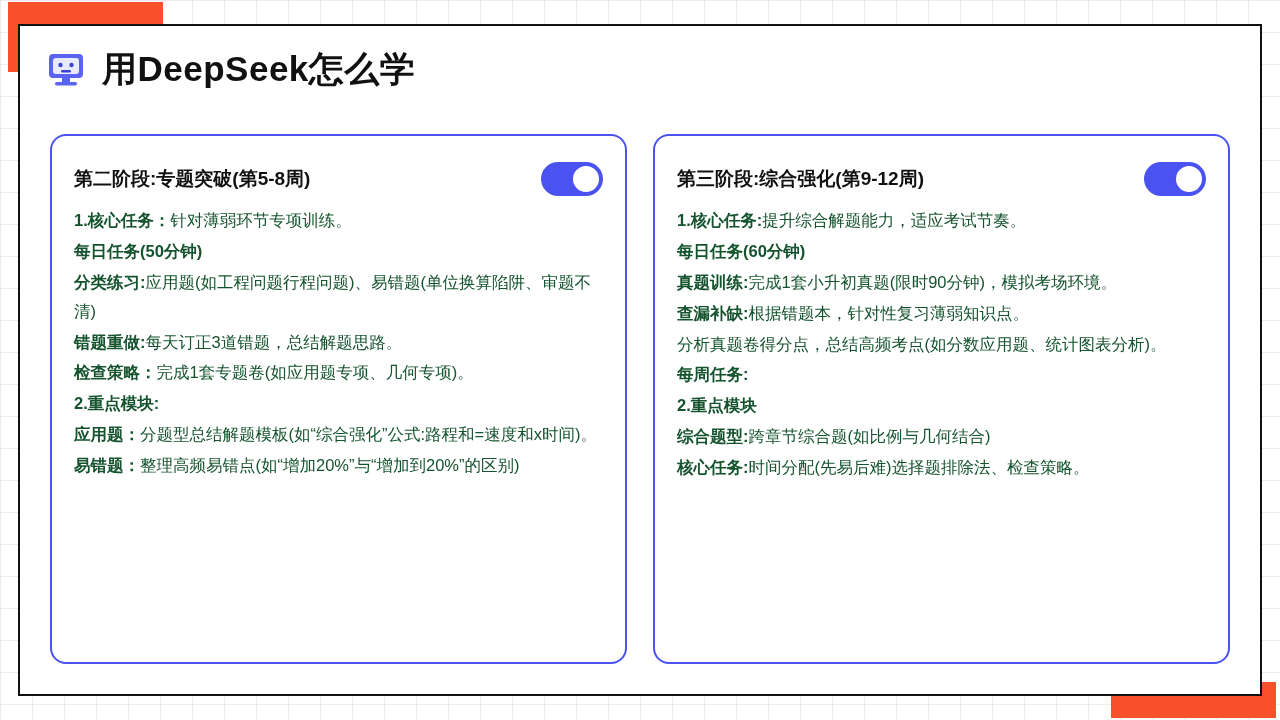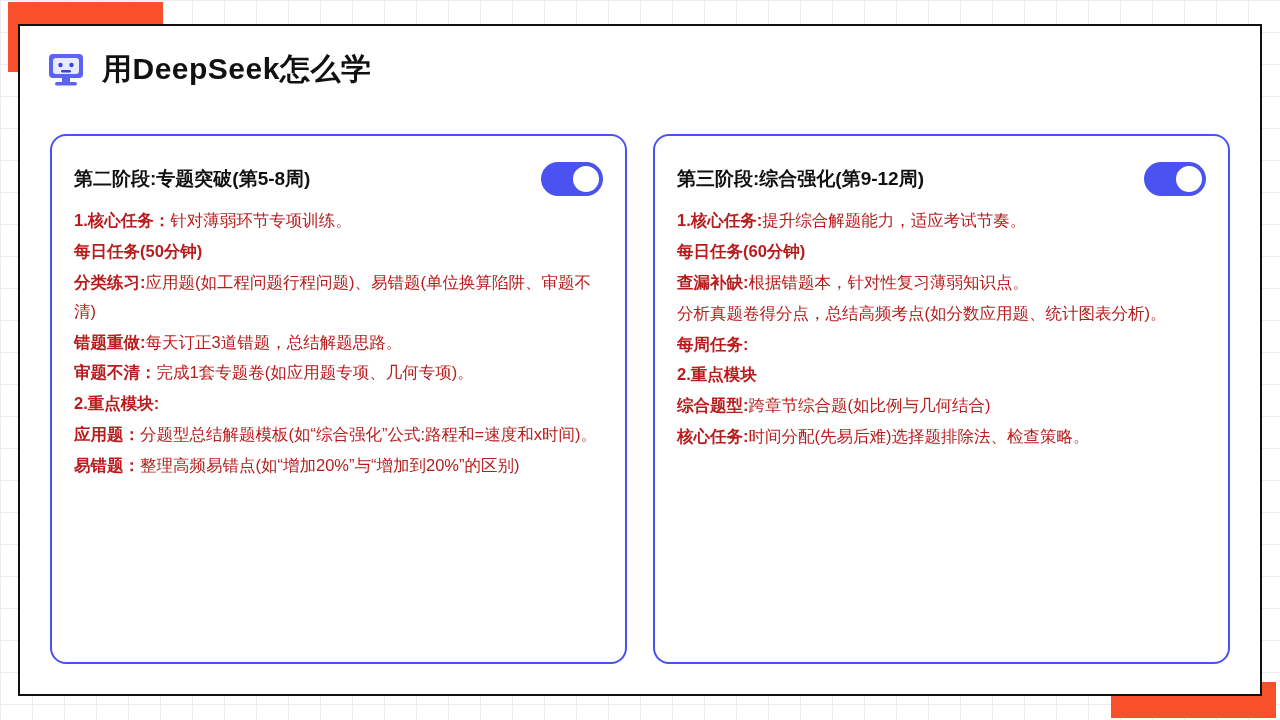--- a/index.html
+++ b/index.html
@@ -47,21 +47,21 @@
     align-items: center;
     padding-left: 24px;
   }
   #logo-icon {
     width: 44px; height: 44px;
     flex: 0 0 44px;
     display: flex; align-items: center; justify-content: center;
   }
   #logo-icon svg { display: block; }
   #header-title {
-    font-size: 30px;
+    font-size: 35px;
     font-weight: 700;
     color: #111111;
     margin-left: 14px;
     letter-spacing: 0.5px;
   }
 
   
   #columns {
     position: absolute;
     left: 0; top: 104px;
@@ -106,21 +106,21 @@
     top: 2px; left: 2px;
     width: 30px; height: 30px;
     border-radius: 50%;
     background: #ffffff;
     border: 2px solid #4a53f0;
   }
   .toggle.on .knob { left: auto; right: 2px; }
 
   .line {
     font-size: 16.5px;
-    color: #b91c1c;
+    color: #14532d;
     line-height: 1.75;
     margin-top: 2px;
   }
   .line b { font-weight: 700; }
   .line .plain { font-weight: 400; }
 </style>
 </head>
 <body>
 
 <div id="page">
@@ -161,21 +161,21 @@
         <div class="line">
           <b>每日任务(50分钟)</b><span class="plain"></span>
         </div>
         <div class="line">
           <b>分类练习:</b><span class="plain">应用题(如工程问题行程问题)、易错题(单位换算陷阱、审题不清)</span>
         </div>
         <div class="line">
           <b>错题重做:</b><span class="plain">每天订正3道错题，总结解题思路。</span>
         </div>
         <div class="line">
-          <b>审题不清：</b><span class="plain">完成1套专题卷(如应用题专项、几何专项)。</span>
+          <b>检查策略：</b><span class="plain">完成1套专题卷(如应用题专项、几何专项)。</span>
         </div>
         <div class="line">
           <b>2.重点模块:</b><span class="plain"></span>
         </div>
         <div class="line">
           <b>应用题：</b><span class="plain">分题型总结解题模板(如“综合强化”公式:路程和=速度和x时间)。</span>
         </div>
         <div class="line">
           <b>易错题：</b><span class="plain">整理高频易错点(如“增加20%”与“增加到20%”的区别)</span>
         </div>
@@ -189,20 +189,23 @@
           </div>
         </div>
 
         <div class="line">
           <b>1.核心任务:</b><span class="plain">提升综合解题能力，适应考试节奏。</span>
         </div>
         <div class="line">
           <b>每日任务(60分钟)</b><span class="plain"></span>
         </div>
         <div class="line">
+          <b>真题训练:</b><span class="plain">完成1套小升初真题(限时90分钟)，模拟考场环境。</span>
+        </div>
+        <div class="line">
           <b>查漏补缺:</b><span class="plain">根据错题本，针对性复习薄弱知识点。</span>
         </div>
         <div class="line">
           <b></b><span class="plain">分析真题卷得分点，总结高频考点(如分数应用题、统计图表分析)。</span>
         </div>
         <div class="line">
           <b>每周任务:</b><span class="plain"></span>
         </div>
         <div class="line">
           <b>2.重点模块</b><span class="plain"></span>

